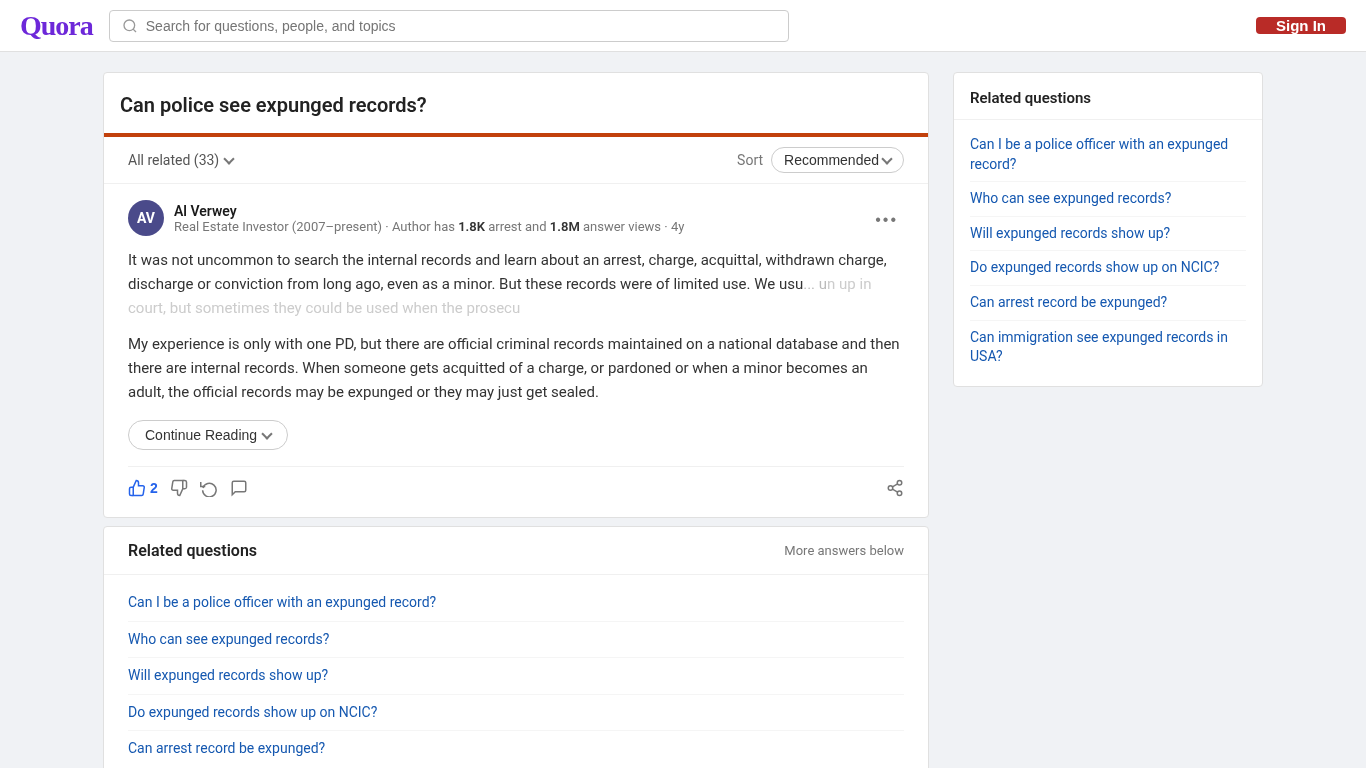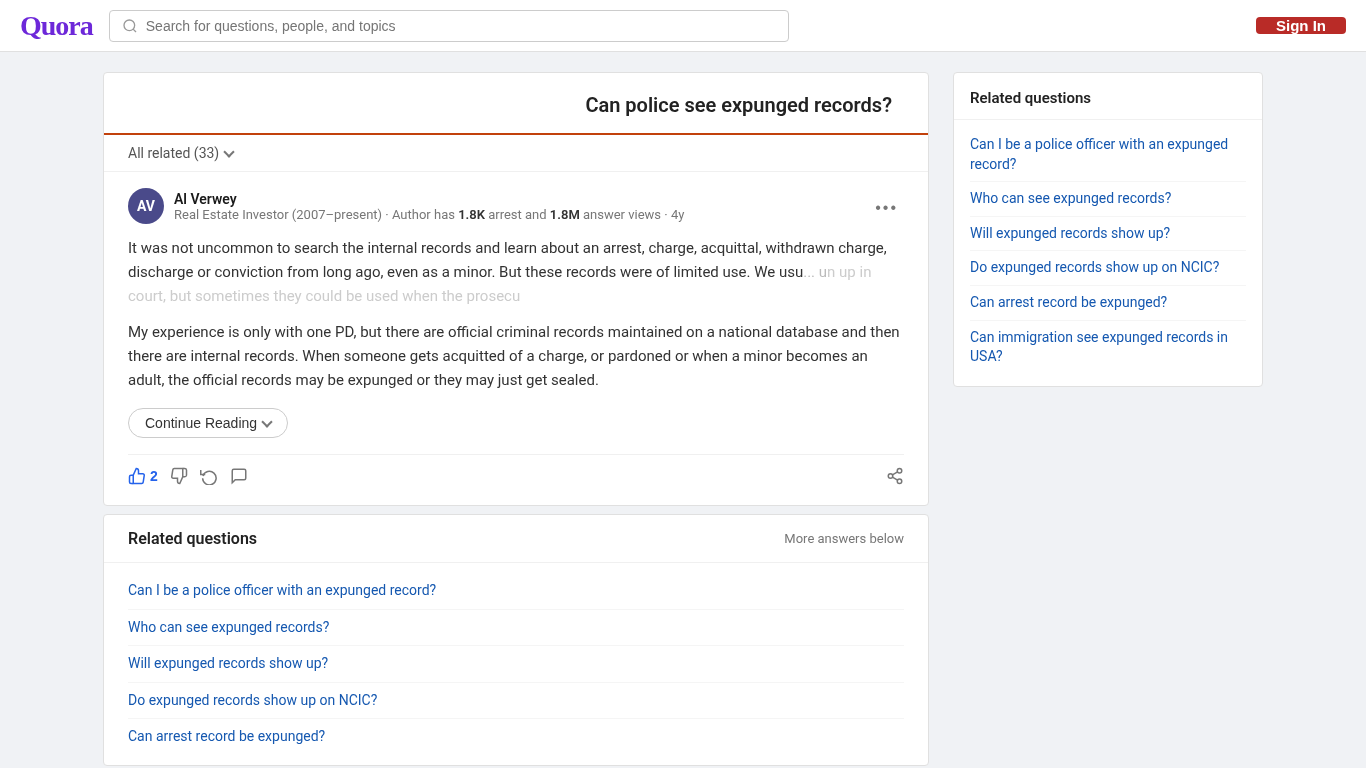--- a/index.html
+++ b/index.html
@@ -85,23 +85,22 @@
     }
 
     
     .question-card {
       background: #fff;
       border: 1px solid #e0e0e0;
       border-radius: 4px;
       margin-bottom: 8px;
     }
     .question-header {
-      padding: 20px 36px 16px;
-      border-bottom: 2px solid #c2410c;
-      text-align: right;
+      padding: 20px 16px 16px;
+      border-bottom: 4px solid #c2410c;
     }
     .question-title {
       font-size: 20px;
       font-weight: 600;
       color: #222;
     }
     .question-meta {
       padding: 10px 24px;
       display: flex;
       align-items: center;
@@ -345,20 +344,27 @@
 
     <div class="question-card">
       <div class="question-header">
         <h1 class="question-title">Can police see expunged records?</h1>
       </div>
       <div class="question-meta">
         <div class="all-related">
           <span>All related (33)</span>
           <i class="chevron"></i>
         </div>
+        <div class="sort-section">
+          <span>Sort</span>
+          <button class="sort-btn">
+            <span>Recommended</span>
+            <i class="chevron"></i>
+          </button>
+        </div>
       </div>
 
       <div class="answer-section">
         <div class="answer-author">
           <div class="author-info">
             <div class="avatar">AV</div>
             <div>
               <div class="author-name">Al Verwey</div>
               <div class="author-bio">
                 <span>Real Estate Investor (2007–present) · Author has </span><strong>1.8K</strong><span> arrest and </span><strong>1.8M</strong><span> answer views · 4y</span>

